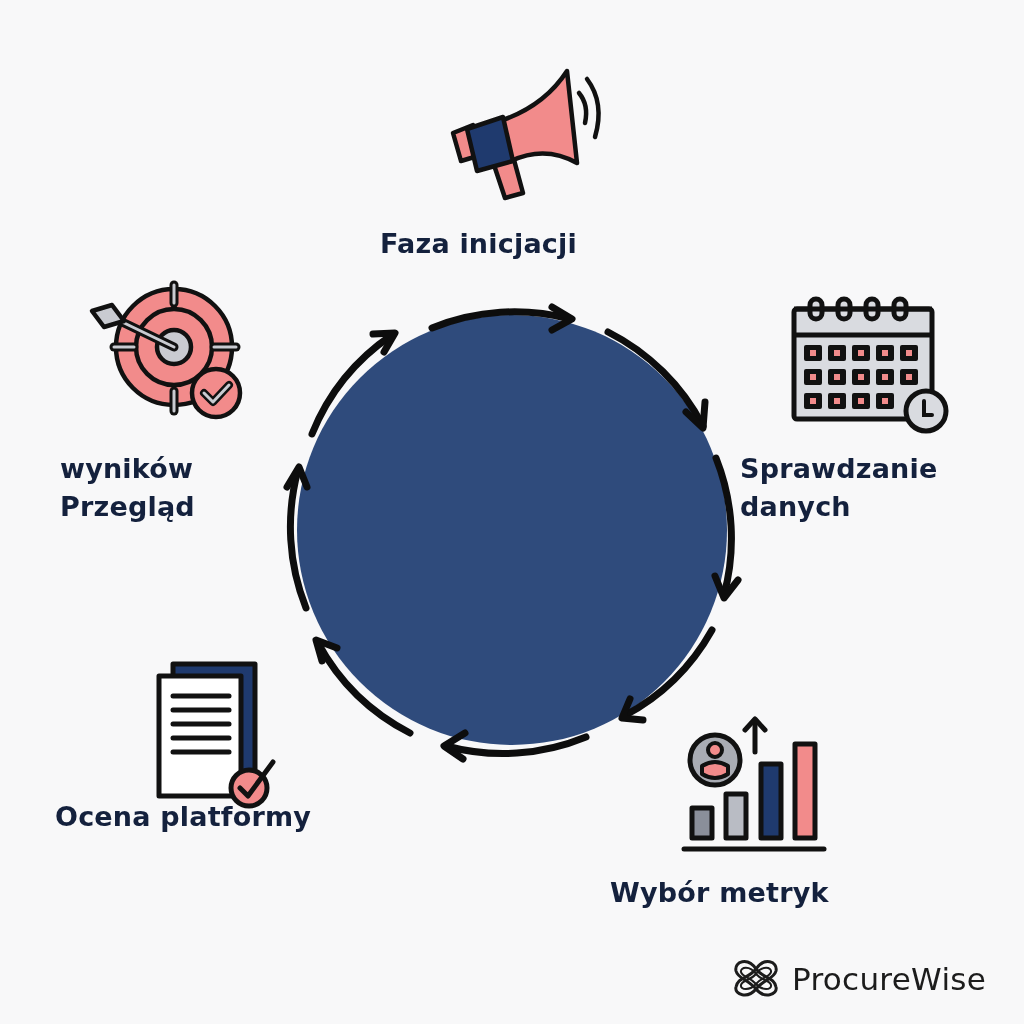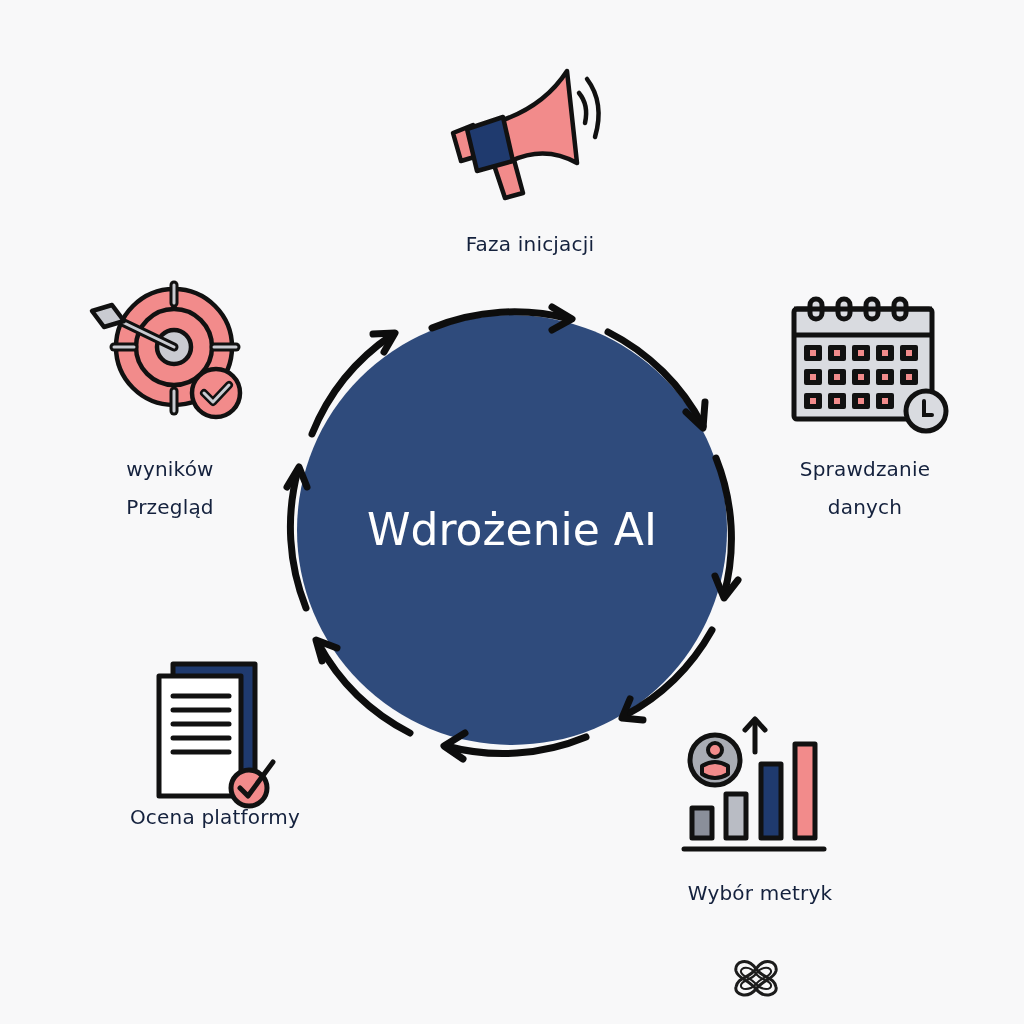--- a/index.html
+++ b/index.html
@@ -7,24 +7,24 @@
     width: 1024px; height: 1024px; overflow: hidden;
     background: #f8f8f9;
     position: relative;
     font-family: "DejaVu Sans", sans-serif;
   }
   .stage { position: absolute; left: 0; top: 0; width: 1024px; height: 1024px; }
   svg.icon { position: absolute; overflow: visible; }
   .label {
     position: absolute;
     color: #14213d;
-    font-weight: normal;
-    font-size: 20px;
+    font-weight: bold;
+    font-size: 27px;
     line-height: 38px;
-    text-align: center;
+    text-align: left;
     letter-spacing: 0.2px;
   }
   .label span { display: block; }
   .center-circle {
     position: absolute;
     left: 297px; top: 315px;
     width: 430px; height: 430px;
     border-radius: 50%;
     background: #2f4b7c;
   }
@@ -50,21 +50,20 @@
     letter-spacing: 0.3px;
   }
 </style>
 </head>
 <body>
 
 <div class="stage">
 
   <div class="center-circle"></div>
   <div class="center-text">
-    <span>Wdrożenie AI</span>
   </div>
 
   <svg class="cycle-ring" width="1024" height="1024" viewBox="0 0 1024 1024">
     <g fill="none" stroke="#0d0d0d" stroke-width="7" stroke-linecap="round" stroke-linejoin="round">
 
       <path d="M 432 328 A 218 218 0 0 1 570 319"></path>
       <path d="M 552 307 L 572 319 L 552 330"></path>
       <path d="M 608 332 A 218 218 0 0 1 703 426"></path>
       <path d="M 686 412 L 703 428 L 705 402"></path>
       <path d="M 716 458 A 218 218 0 0 1 724 595"></path>
@@ -238,15 +237,16 @@
 
   <div class="brand">
     <svg width="48" height="48" viewBox="0 0 48 48">
       <g fill="none" stroke="#1c1c1c" stroke-width="3">
         <path d="M 24 14 C 16 2 2 6 4 16 C 6 24 16 24 24 34 C 32 44 46 40 44 32 C 42 22 32 24 24 14 Z"></path>
         <path d="M 24 14 C 32 2 46 6 44 16 C 42 24 32 24 24 34 C 16 44 2 40 4 32 C 6 22 16 24 24 14 Z"></path>
         <path d="M 24 19 C 18 10 8 12 9 17 C 10 22 18 22 24 29 C 30 36 40 35 39 30 C 38 25 30 26 24 19 Z" stroke-width="2"></path>
         <path d="M 24 19 C 30 10 40 12 39 17 C 38 22 30 22 24 29 C 18 36 8 35 9 30 C 10 25 18 26 24 19 Z" stroke-width="2"></path>
       </g>
     </svg>
+    <span class="brand-name">ProcureWise</span>
   </div>
 
 </div>
 
 </body></html>

